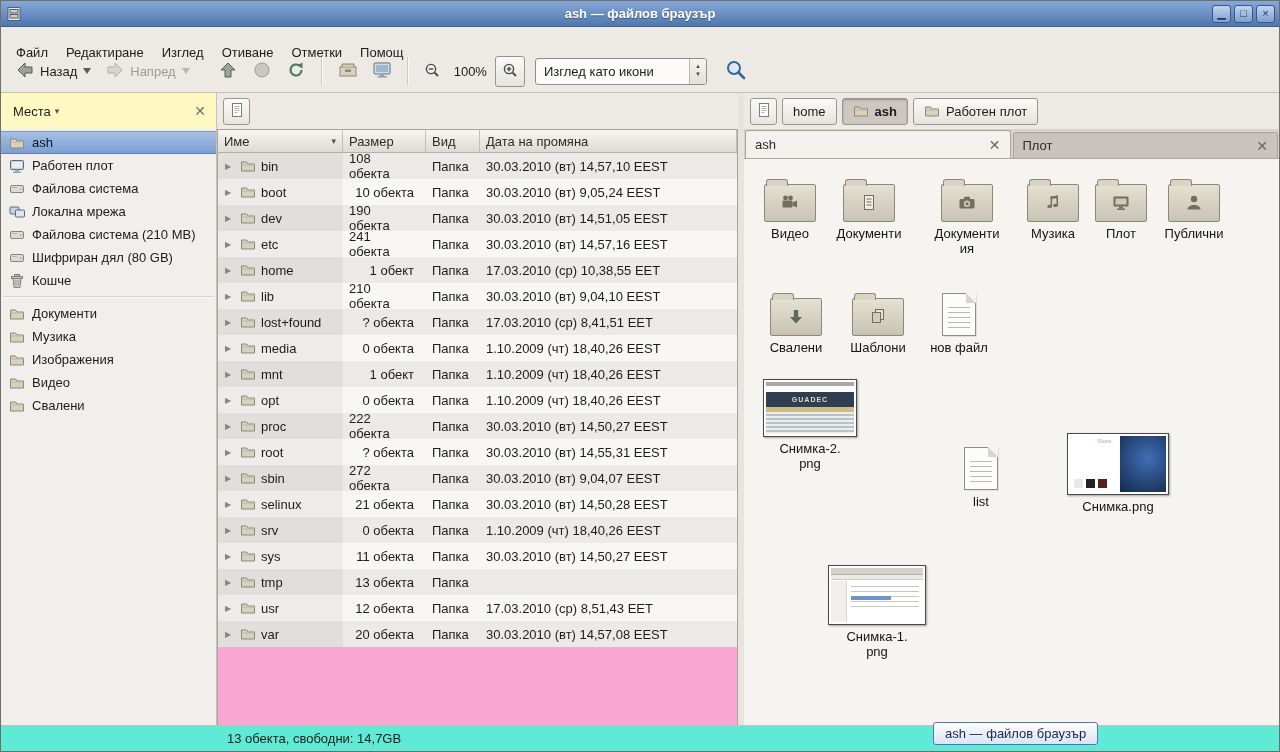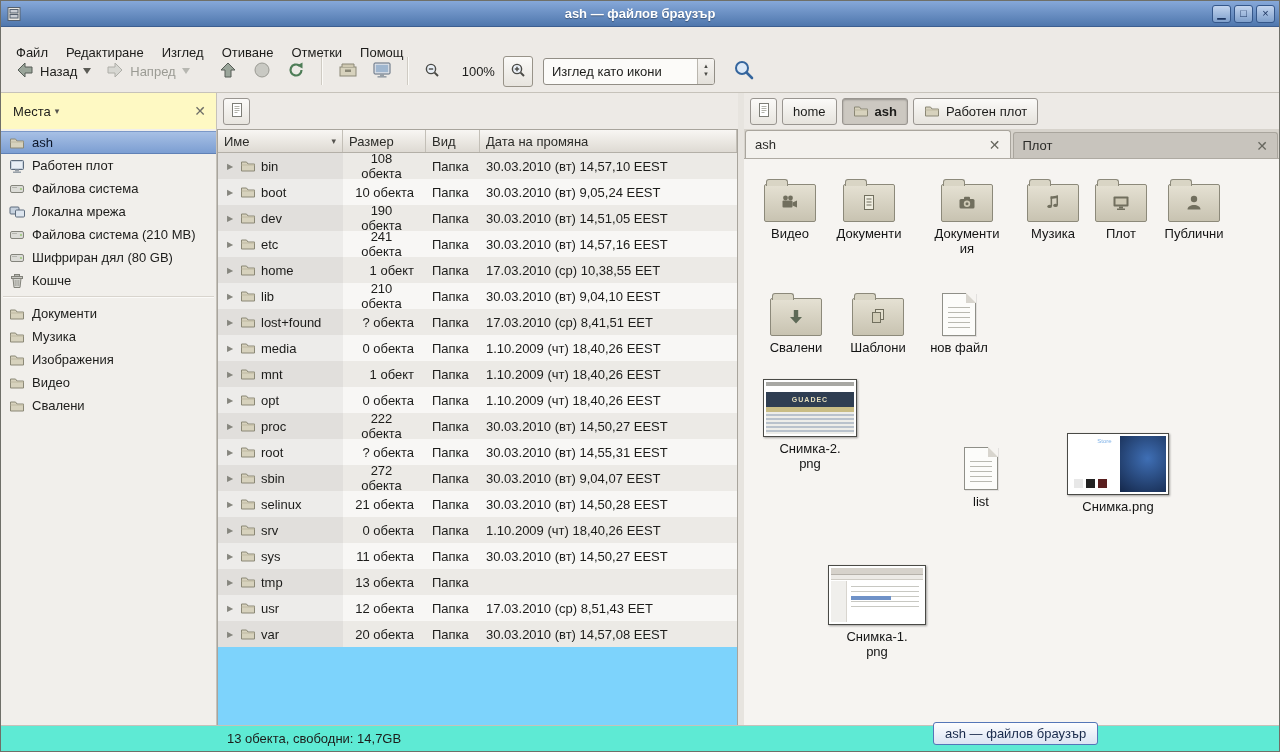--- a/index.html
+++ b/index.html
@@ -31,21 +31,21 @@
   .tbtn { display:flex; align-items:center; gap:5px; padding:5px 6px; border-radius:3px; white-space:nowrap;justify-content:flex-end; }
   .tbtn.disabled { color:#9b9b94; }
   .tsep { width:2px; height:28px; margin:0 7px; border-left:1px solid #cfcbc3; border-right:1px solid #fbfaf7; }
   .caret { display:inline-flex; margin-left:1px; }
   .framed { border:1px solid #989389; background:linear-gradient(#fbfaf8,#e7e4de); }
   .combo { width:172px; height:27px; background:#fcfbf9; border:1px solid #928e86; border-radius:3px;
            display:flex; align-items:center; padding-left:8px; margin-left:8px; }
   .combo-spin { margin-left:auto; width:17px; align-self:stretch; border-left:1px solid #bab6ae;
                 display:flex; flex-direction:column; align-items:center; justify-content:center;
                 font-size:6px; color:#4a4a45; line-height:1.3; background:linear-gradient(#f6f4f1,#e3e0da); border-radius:0 2px 2px 0;}
-  .zoom-label { padding:0 6px;margin-left:8px; }
+  .zoom-label { padding:0 6px; }
 
   
   .main { flex:1; display:flex; min-height:0; }
   .split { width:6px; background:#e7e4df; }
 
   
   .sidebar { width:216px; flex:0 0 216px; display:flex; flex-direction:column; background:#f1efeb; border-right:1px solid #c6c2ba; }
   .sidebar-header { height:36px; flex:0 0 36px; display:flex; align-items:center; padding:0 10px 0 12px; background:#fef9c3; }
   .sb-caret { font-size:9px; color:#55534e; margin-left:4px; }
   .sb-close { margin-left:auto; color:#6e6e67; font-size:14px; line-height:1; }
@@ -53,21 +53,21 @@
   .side-item { height:23px; display:flex; align-items:center; gap:7px; padding:0 6px 0 8px; }
   .side-item.selected { background:linear-gradient(#a7c0e5,#7c9ed2); border-top:1px solid #7b98c8; border-bottom:1px solid #6081b6; color:#0a1528; }
   .side-ico { width:16px; height:16px; display:flex; align-items:center; justify-content:center; flex:0 0 16px; }
   .side-sep { height:2px; margin:4px 2px; border-top:1px solid #d8d4cd; border-bottom:1px solid #fbfaf8; }
 
   
   .pane-left { width:521px; flex:0 0 521px; display:flex; flex-direction:column; }
   .pane-top { height:36px; flex:0 0 36px; display:flex; align-items:center; padding:0 6px; gap:4px; }
   .small-btn { width:27px; height:27px; border:1px solid #999590; border-radius:3px;
                background:linear-gradient(#fbfaf8,#e8e5df); display:flex; align-items:center; justify-content:center; }
-  .list-frame { flex:1; border:1px solid #a8a49c; border-bottom:none; display:flex; flex-direction:column; min-height:0; background:#7dd3fc;text-align:center; }
+  .list-frame { flex:1; border:1px solid #a8a49c; border-bottom:none; display:flex; flex-direction:column; min-height:0; background:#f9a8d4; }
   .list-header { height:23px; flex:0 0 23px; display:flex; background:linear-gradient(#f8f6f3,#dedad3); border-bottom:1px solid #b3afa7; }
   .hcell { display:flex; align-items:center; padding:0 6px; border-right:1px solid #c3bfb7; color:#2b2b28; }
   .sort-ind { margin-left:auto; font-size:9px; color:#55534e; padding-left:4px; }
   .c-name { width:125px; flex:0 0 125px; }
   .c-size { width:83px; flex:0 0 83px; }
   .c-type { width:54px; flex:0 0 54px; }
   .c-date { flex:1; }
   .list-rows { flex:1; overflow:hidden; }
   .trow { height:26px; display:flex; align-items:center; }
   .trow.odd  { background:#eceae6; }

